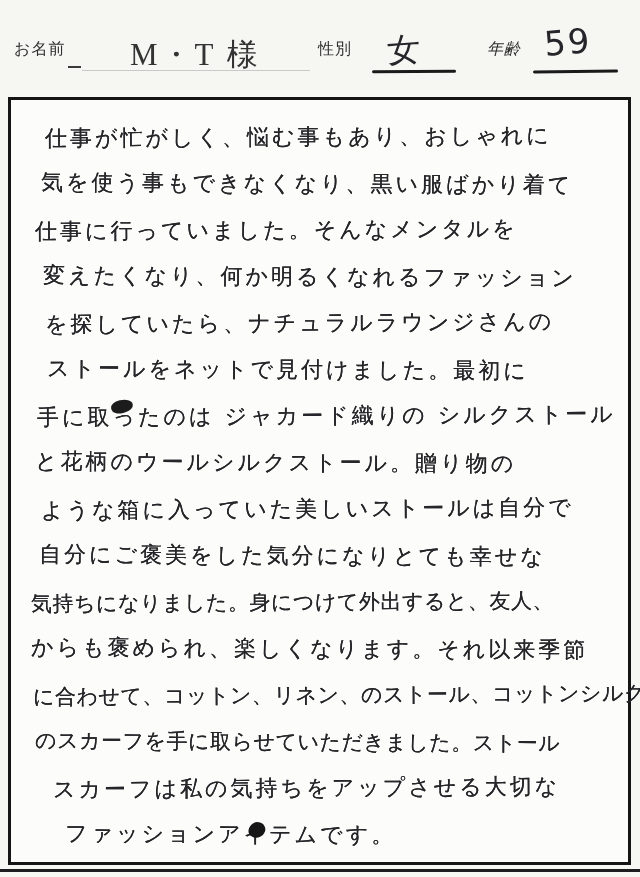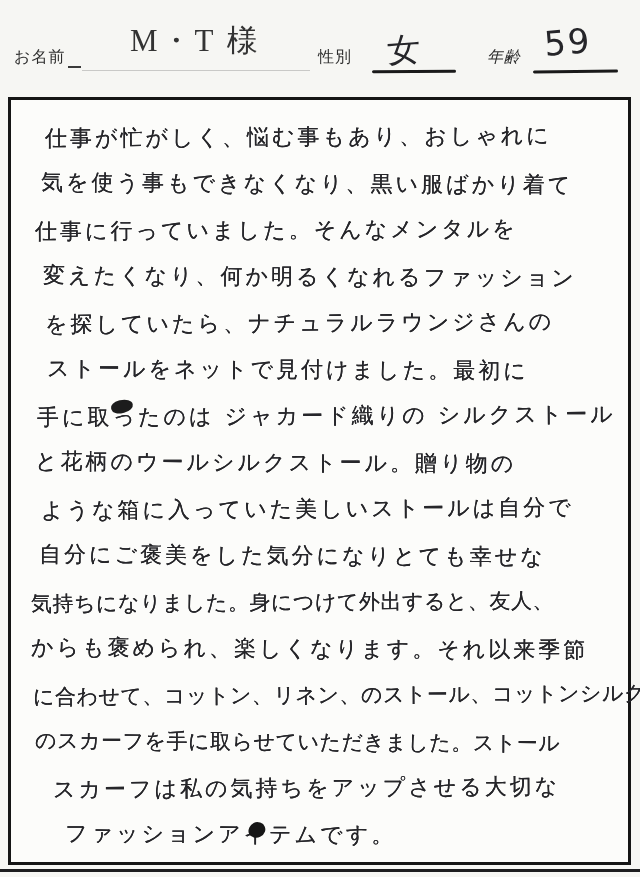--- a/index.html
+++ b/index.html
@@ -15,30 +15,30 @@
     position: relative;
     width: 640px;
     height: 877px;
   }
   
   .field-label {
     position: absolute;
     font-size: 16px;
     color: #2e2e2e;
     letter-spacing: 1px;
-    top: 47px;
+    top: 39px;
   }
   .name-label { left: 14px; }
   .gender-label { left: 318px; }
   .age-label { left: 487px; font-style: italic; }
 
   .name-value {
     position: absolute;
     left: 130px;
-    top: 20px;
+    top: 34px;
     font-family: "Liberation Serif", "DejaVu Serif", serif;
     font-size: 31px;
     color: #333;
     letter-spacing: 3px;
     white-space: nowrap;
   }
   .name-dash {
     position: absolute;
     left: 68px;
     top: 66px;

